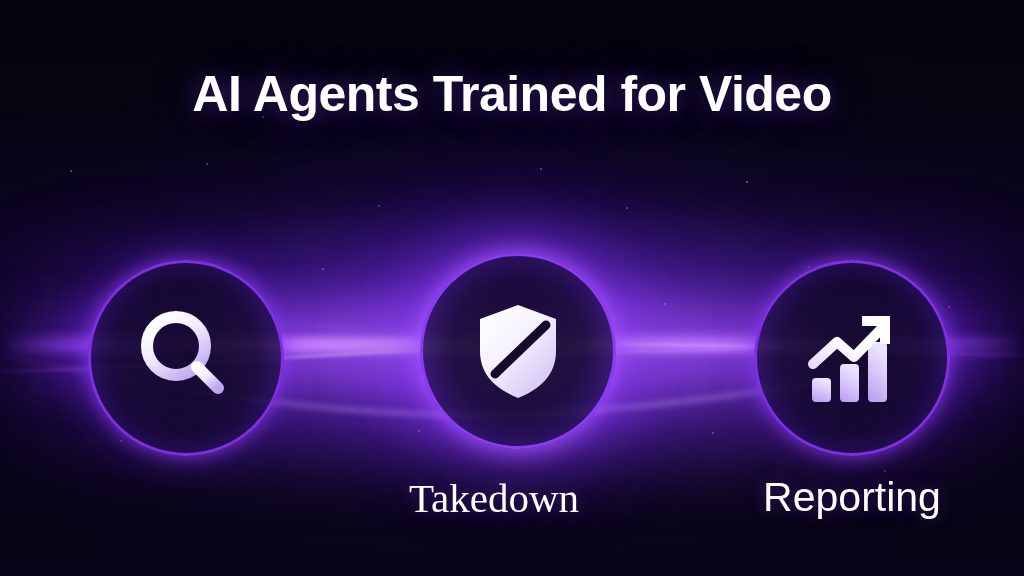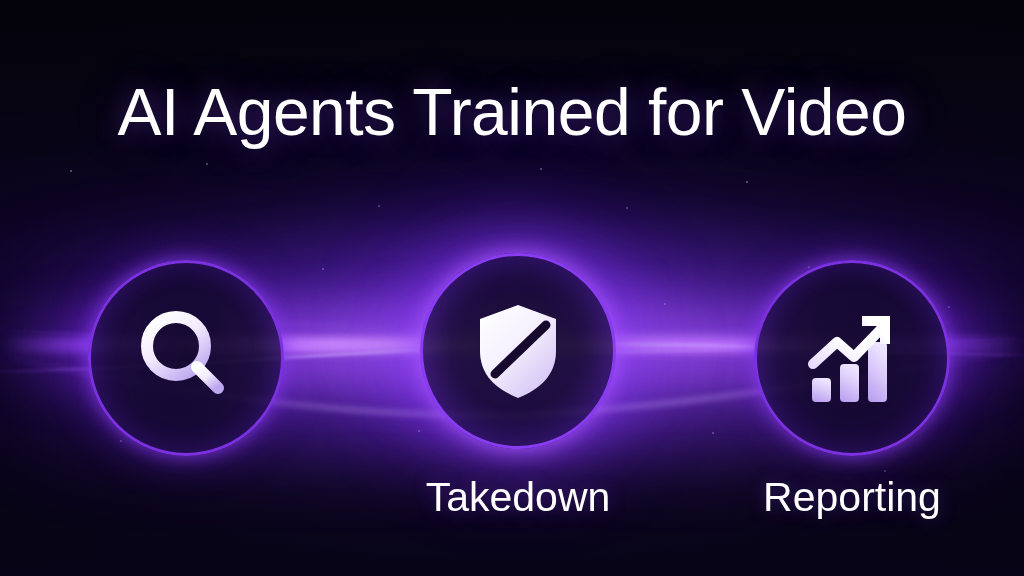--- a/index.html
+++ b/index.html
@@ -94,22 +94,22 @@
     filter:blur(12px);
   }
 
   .stars{position:absolute;inset:0;pointer-events:none;}
   .star{position:absolute;border-radius:50%;background:#b79bff;}
 
   
   .title{
     position:absolute;left:0;top:32px;width:100%;
     text-align:center;
-    font-size:66px;line-height:1.12;
-    font-weight:400;
+    font-size:50px;line-height:1.12;
+    font-weight:700;
     letter-spacing:-0.5px;
     color:#ffffff;
     text-shadow:0 0 26px rgba(150,90,255,.40), 0 0 60px rgba(110,50,220,.22);
     white-space:nowrap;
   }
 
   
   .feature{
     position:absolute;
     width:196px;height:196px;
@@ -270,16 +270,16 @@
         </defs>
         <rect x="16" y="76" width="19" height="24" rx="4" fill="url(#barGrad)"></rect>
         <rect x="44" y="62" width="19" height="38" rx="4" fill="url(#barGrad)"></rect>
         <rect x="72" y="40" width="19" height="60" rx="4" fill="url(#barGrad)"></rect>
         <path d="M17 62 L41 40 L58 55 L86 26" fill="none" stroke="url(#arrGrad)" stroke-width="10" stroke-linecap="round" stroke-linejoin="round"></path>
         <path d="M66 14 L94 14 L94 42 L84 42 L84 24 L66 24 Z" fill="url(#arrGrad)"></path>
       </svg>
     </div>
   </div>
 
-  <div class="label" id="lbl-takedown" style="left: 518px;">Takedown</div>
+  <div class="label" id="lbl-takedown" style="left: 494px; font-family: Liberation Serif, serif;">Takedown</div>
   <div class="label" id="lbl-reporting" style="left: 852px;">Reporting</div>
 
 </div>
 
 </body></html>

